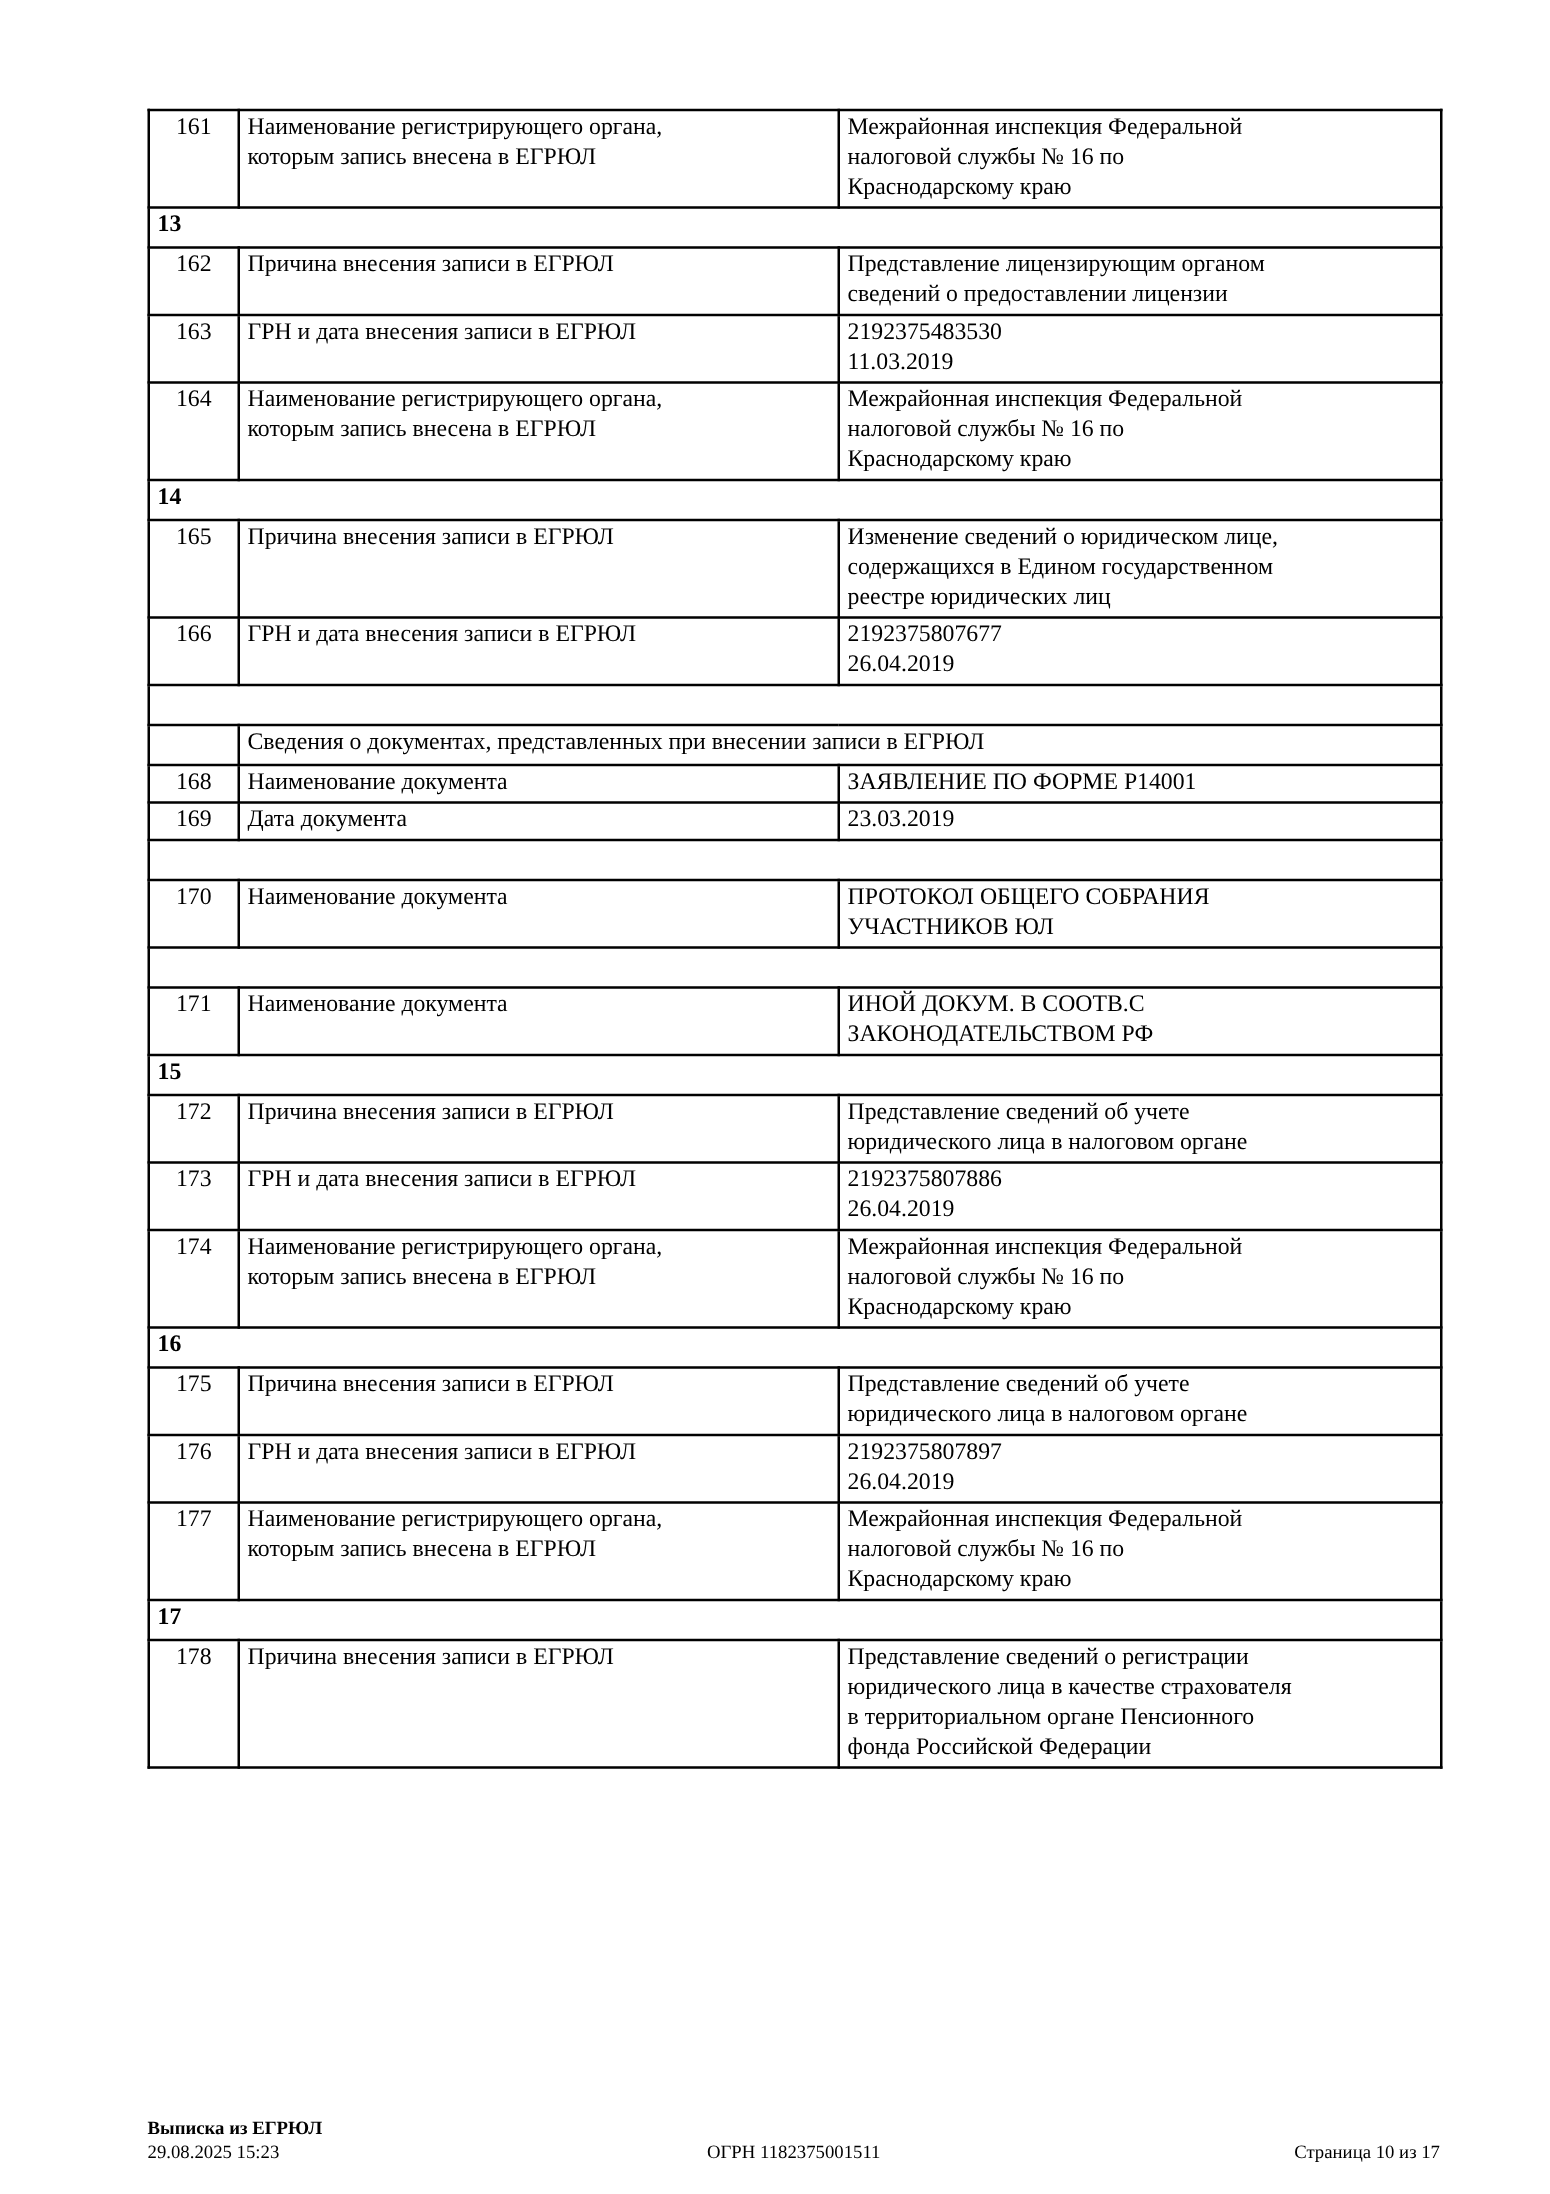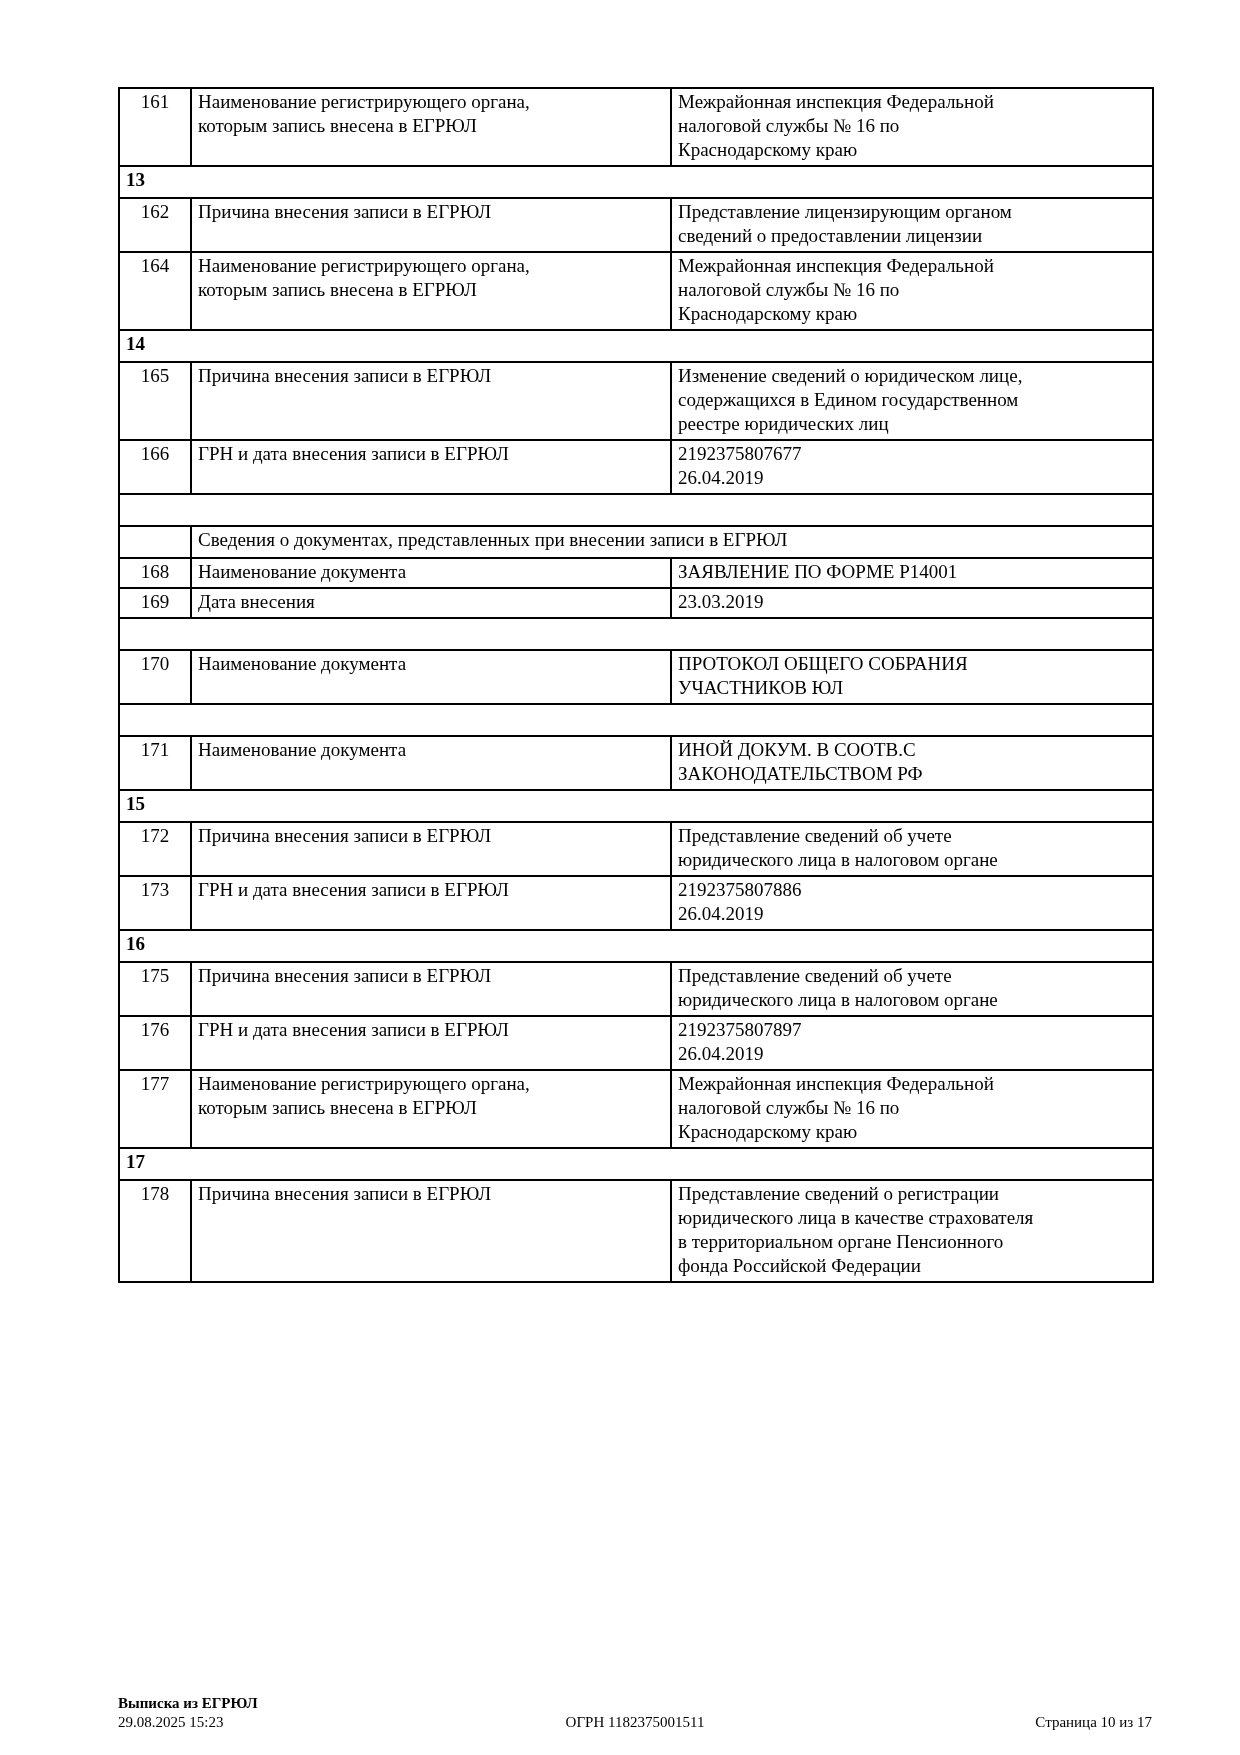--- a/index.html
+++ b/index.html
@@ -99,20 +99,26 @@
         <tr class="section-row">
           <td colspan="3">13</td>
         </tr>
         <tr>
           <td class="num">162</td>
           <td>Причина внесения записи в ЕГРЮЛ</td>
           <td>Представление лицензирующим органом
 сведений о предоставлении лицензии</td>
         </tr>
         <tr>
+          <td class="num">163</td>
+          <td>ГРН и дата внесения записи в ЕГРЮЛ</td>
+          <td>2192375483530
+11.03.2019</td>
+        </tr>
+        <tr>
           <td class="num">164</td>
           <td>Наименование регистрирующего органа,
 которым запись внесена в ЕГРЮЛ</td>
           <td>Межрайонная инспекция Федеральной
 налоговой службы № 16 по
 Краснодарскому краю</td>
         </tr>
         <tr class="section-row">
           <td colspan="3">14</td>
         </tr>
@@ -136,21 +142,21 @@
           <td class="num"></td>
           <td colspan="2">Сведения о документах, представленных при внесении записи в ЕГРЮЛ</td>
         </tr>
         <tr>
           <td class="num">168</td>
           <td>Наименование документа</td>
           <td>ЗАЯВЛЕНИЕ ПО ФОРМЕ Р14001</td>
         </tr>
         <tr>
           <td class="num">169</td>
-          <td>Дата внесения</td>
+          <td>Дата документа</td>
           <td>23.03.2019</td>
         </tr>
         <tr class="spacer-row">
           <td colspan="3"></td>
         </tr>
         <tr>
           <td class="num">170</td>
           <td>Наименование документа</td>
           <td>ПРОТОКОЛ ОБЩЕГО СОБРАНИЯ
 УЧАСТНИКОВ ЮЛ</td>
@@ -171,20 +177,28 @@
           <td class="num">172</td>
           <td>Причина внесения записи в ЕГРЮЛ</td>
           <td>Представление сведений об учете
 юридического лица в налоговом органе</td>
         </tr>
         <tr>
           <td class="num">173</td>
           <td>ГРН и дата внесения записи в ЕГРЮЛ</td>
           <td>2192375807886
 26.04.2019</td>
+        </tr>
+        <tr>
+          <td class="num">174</td>
+          <td>Наименование регистрирующего органа,
+которым запись внесена в ЕГРЮЛ</td>
+          <td>Межрайонная инспекция Федеральной
+налоговой службы № 16 по
+Краснодарскому краю</td>
         </tr>
         <tr class="section-row">
           <td colspan="3">16</td>
         </tr>
         <tr>
           <td class="num">175</td>
           <td>Причина внесения записи в ЕГРЮЛ</td>
           <td>Представление сведений об учете
 юридического лица в налоговом органе</td>
         </tr>

